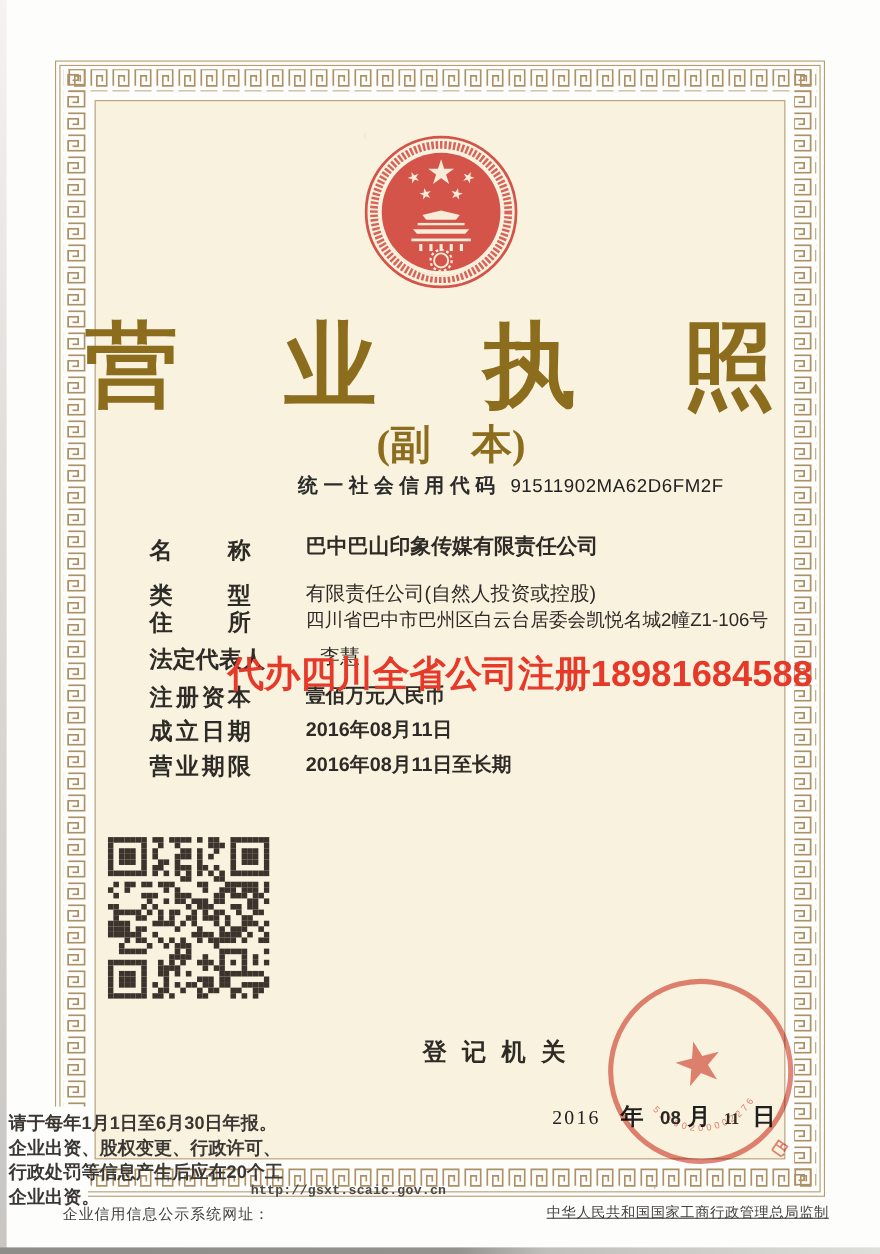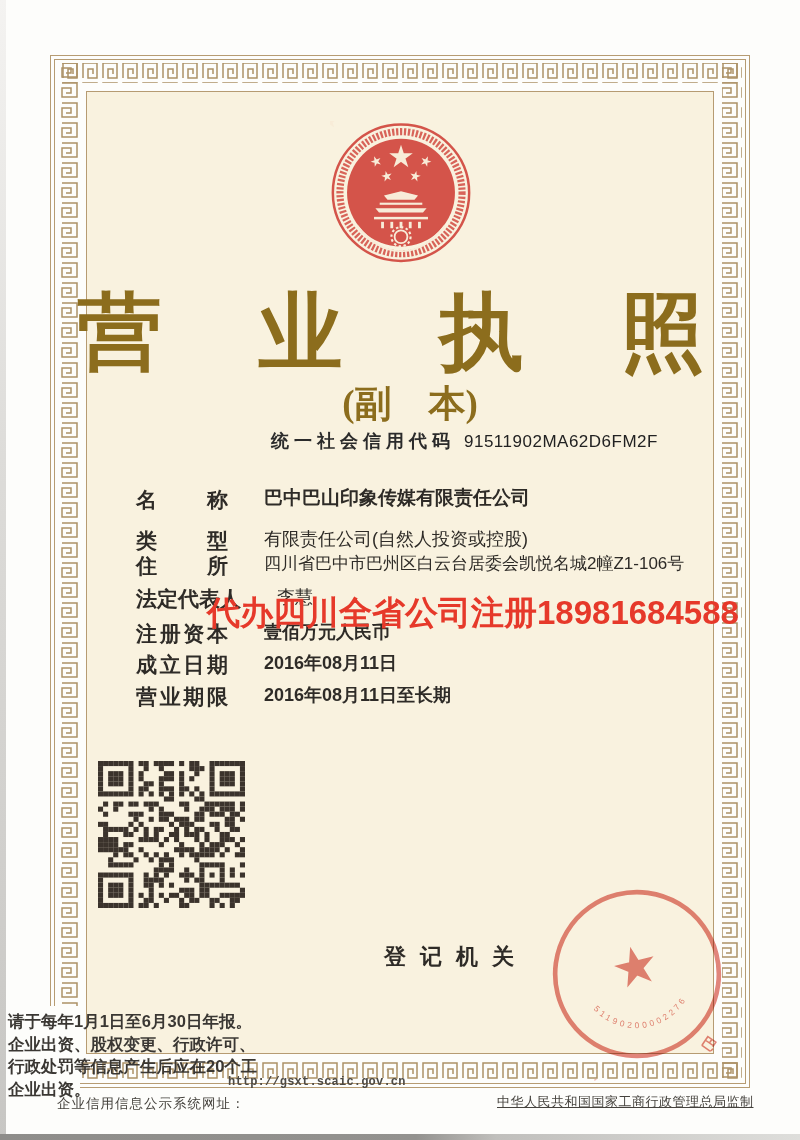--- a/index.html
+++ b/index.html
@@ -23,21 +23,21 @@
          font-size:37px;color:#8c6d1d;padding-left:20px;}
   .credit{position:absolute;left:271px;top:429px;display:flex;align-items:baseline;z-index:3;}
   .credit-label{font-size:18px;font-weight:700;letter-spacing:5px;color:#2b2b2b;}
   .credit-code{margin-left:9px;font-family:Liberation Sans, sans-serif;
          font-size:17px;letter-spacing:0.5px;font-weight:500;color:#222;}
 
   
   .row{position:absolute;left:136px;right:56px;display:flex;align-items:flex-start;z-index:3;}
   .flabel{flex:0 0 92px;font-size:21px;font-weight:600;color:#2e2b27;
           text-align:justify;text-align-last:justify;white-space:nowrap;}
-  .fvalue{margin-left:36px;font-size:18px;color:#2e2b27;line-height:24px;}
+  .fvalue{margin-left:50px;font-size:18px;color:#2e2b27;line-height:24px;}
   .r0{top:486px}.r0 .fvalue{font-weight:700;font-size:19px;}
   .r1{top:527px}
   .r2{top:552px}.r2 .fvalue{font-size:17px;}
   .r3{top:585px}.r3 .flabel{flex-basis:92px;}
   .r4{top:620px}.r4 .fvalue{font-weight:600;}
   .r5{top:651px}.r5 .fvalue{font-weight:700;}
   .r6{top:683px}.r6 .fvalue{font-weight:700;}
   .r7{top:714px}.r7 .fvalue{font-size:17px;line-height:22px;}
   .scope-line{white-space:nowrap;}
 
@@ -581,20 +581,28 @@
     <circle cx="100" cy="100" r="88" fill="none" stroke="#e0756b" stroke-width="5"></circle>
     <path d="M100 72 L108.8 99 L85.9 82.3 L114.1 82.3 L91.2 99 Z" fill="#e0756b" transform="translate(0,14) scale(1.55) translate(-35.5,-36)"></path>
     <text font-size="15.5" letter-spacing="3" fill="#e0756b" font-weight="bold">
       <textPath href="#sealTop" startOffset="52"><tspan>巴中市巴州区工商和质量技术监督管理局</tspan></textPath>
     </text>
     <text font-size="9" letter-spacing="3.5" fill="#e0756b">
       <textPath href="#sealBot" startOffset="8"><tspan>51190200002276</tspan></textPath>
     </text>
   </svg>
 
+  <div class="date-line">
+    <span class="d-year">2016</span>
+    <span class="d-u g18">年</span>
+    <span class="d-month">08</span>
+    <span class="d-u g6">月</span>
+    <span class="d-day">11</span>
+    <span class="d-u g12">日</span>
+  </div>
 
   <div class="notice">
     <div>请于每年1月1日至6月30日年报。</div>
     <div>企业出资、股权变更、行政许可、</div>
     <div>行政处罚等信息产生后应在20个工</div>
     <div>企业出资。</div>
   </div>
   <div class="site-url">http://gsxt.scaic.gov.cn</div>
   <div class="site-label">企业信用信息公示系统网址：</div>
   <div class="issuer">中华人民共和国国家工商行政管理总局监制</div>

